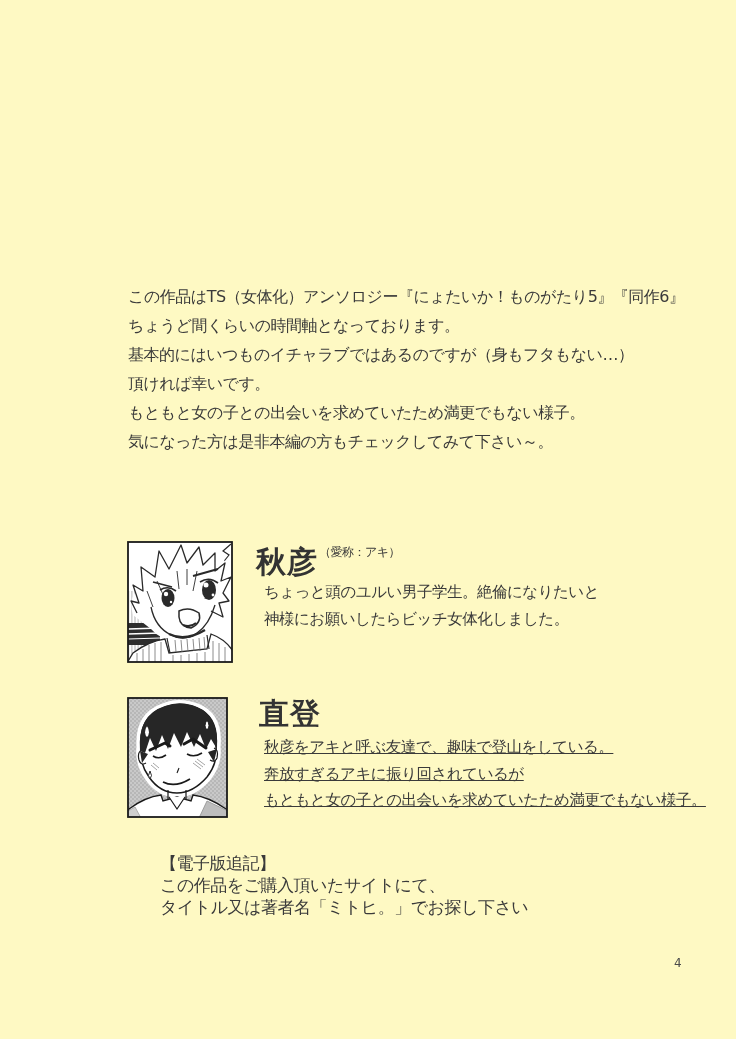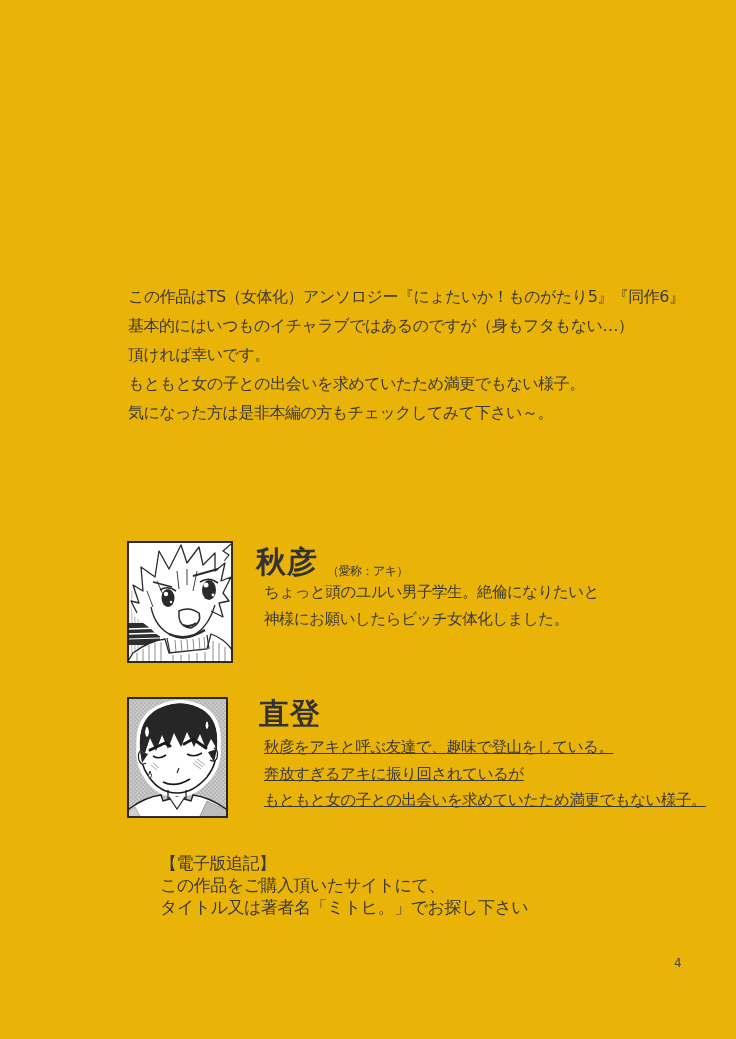--- a/index.html
+++ b/index.html
@@ -1,33 +1,33 @@
 <!DOCTYPE html>
 <html><head>
 <meta charset="utf-8">
 <style>
   html, body { margin: 0; padding: 0; background: #ffffff; }
   .page {
     position: relative;
     width: 736px;
     height: 1039px;
-    background: #eab308;
+    background: #fef9c3;
     overflow: hidden;
     font-family: "DejaVu Sans", "Liberation Sans", sans-serif;
     color: #3a3a3a;
   }
   .abs { position: absolute; }
   .intro {
     left: 128px; top: 282px;
     font-size: 16px; line-height: 29px;
     letter-spacing: -0.5px;
     white-space: nowrap;
   }
   .char-title {
-    display: flex; align-items: flex-end; gap: 9px;
+    display: flex; align-items: flex-start; gap: 1px;
     white-space: nowrap;
   }
   .char-name { font-size: 30px; line-height: 36px; font-weight: 600; color: #333; letter-spacing: 1px; }
   .char-alias { font-size: 12px; color: #3a3a3a; letter-spacing: -0.5px; }
   .char-desc {
     font-size: 15.5px; line-height: 26.5px;
     letter-spacing: -0.5px; white-space: nowrap;
   }
   .title-aki   { left: 256px; top: 544px; }
   .desc-aki    { left: 264px; top: 579px; }
@@ -45,20 +45,21 @@
     font-size: 12px; color: #4a4a4a;
   }
 </style>
 </head>
 <body>
 
 <div class="page">
 
   <div class="abs intro">
     <div>この作品はTS（女体化）アンソロジー『にょたいか！ものがたり5』『同作6』</div>
+    <div>ちょうど間くらいの時間軸となっております。</div>
     <div>基本的にはいつものイチャラブではあるのですが（身もフタもない…）</div>
     <div>頂ければ幸いです。</div>
     <div>もともと女の子との出会いを求めていたため満更でもない様子。</div>
     <div>気になった方は是非本編の方もチェックしてみて下さい～。</div>
   </div>
 
   <svg class="abs portrait-aki" width="106" height="122" viewBox="0 0 106 122">
     <defs>
       <pattern id="p-vlines" width="3.2" height="6" patternUnits="userSpaceOnUse">
         <line x1="1.6" y1="0" x2="1.6" y2="6" stroke="#9a9a9a" stroke-width="0.8"></line>

